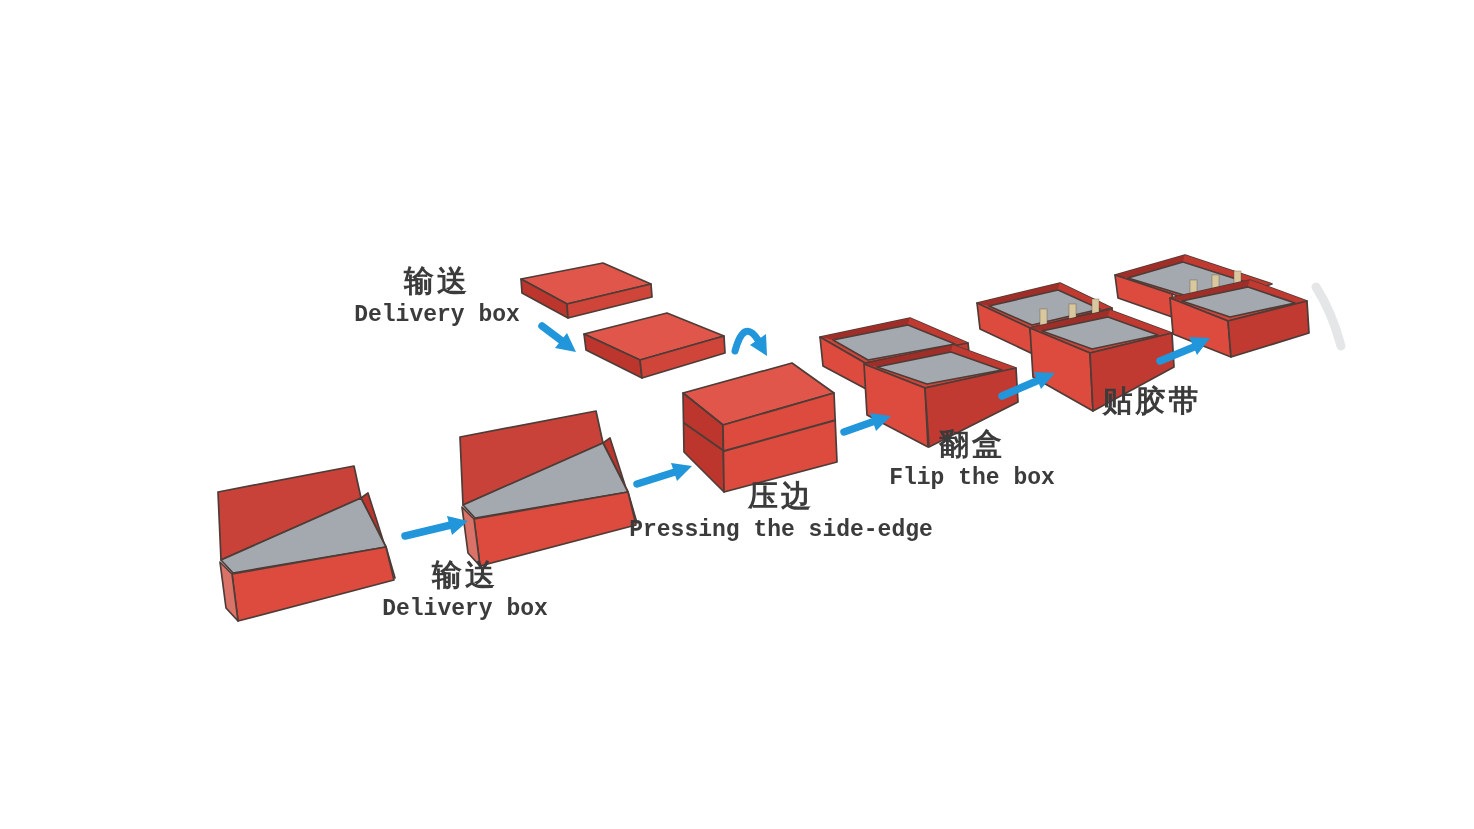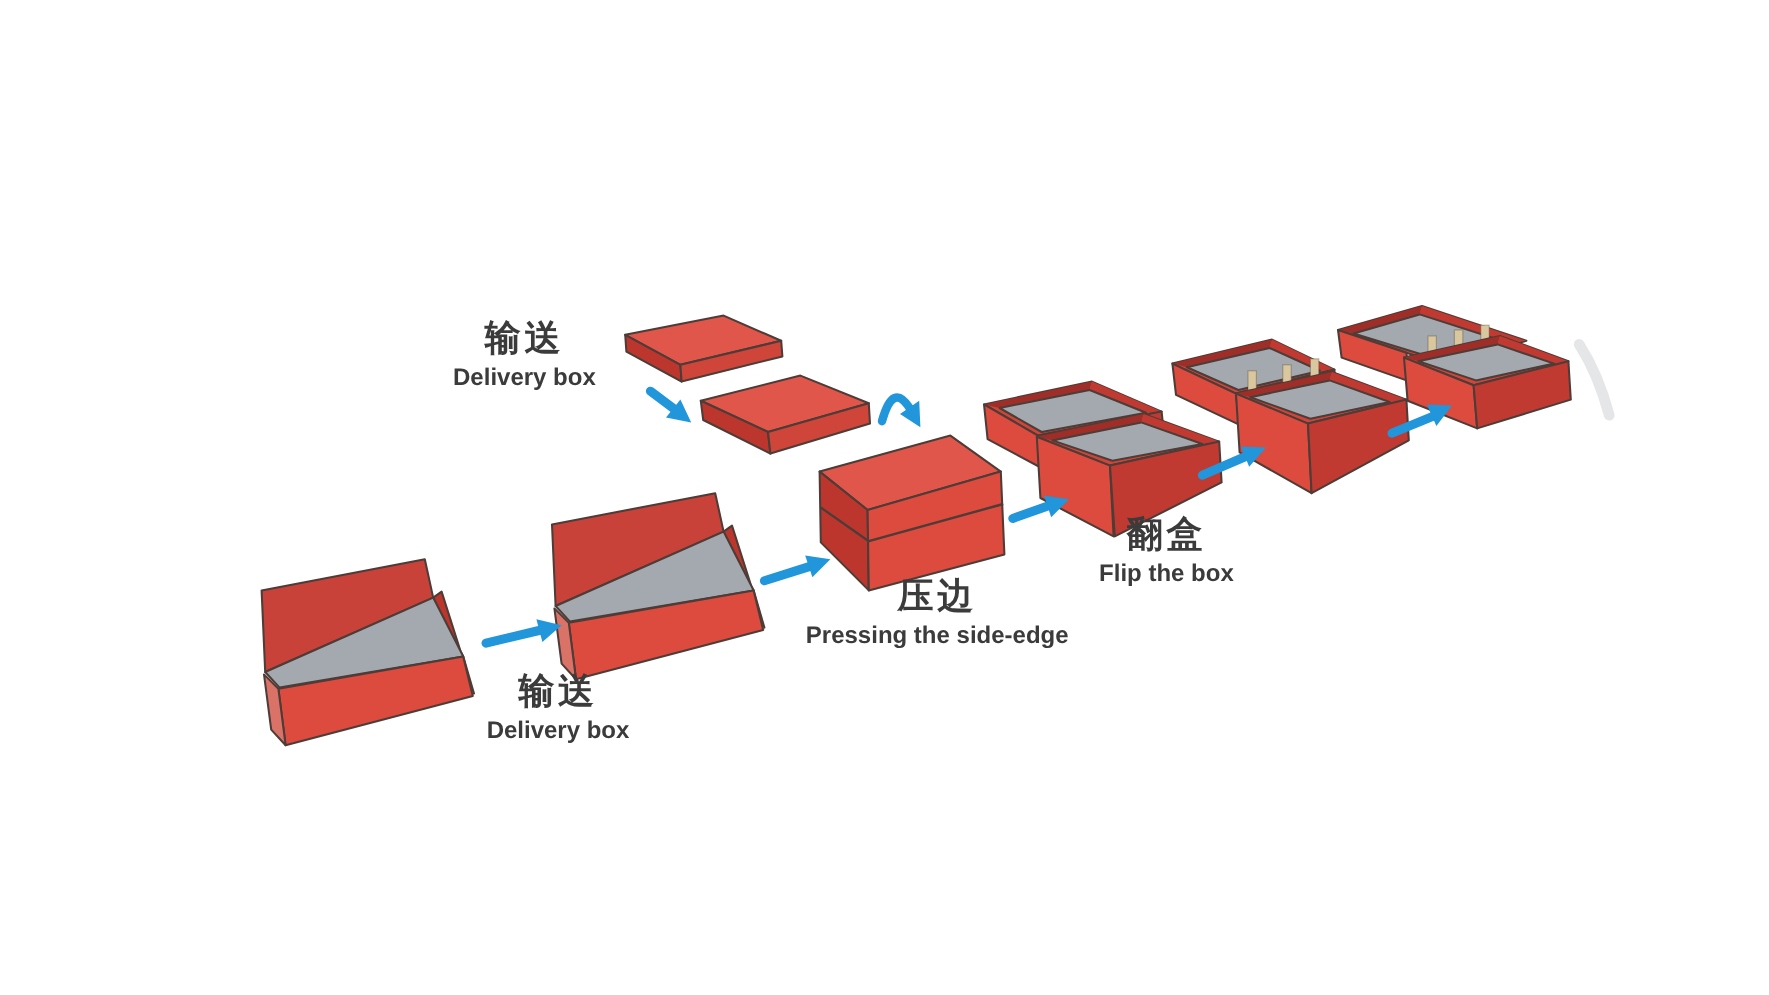--- a/index.html
+++ b/index.html
@@ -1,21 +1,21 @@
 <!DOCTYPE html>
 <html style="--background: #ffffff; --text: #3b3b3b; --outline: #4d3c37; --arrow: #2196da; --box-top: #e0564b; --box-front: #dd4a3e; --box-side: #bd362e; --box-flap: #c8423a; --box-rim: #d0453a; --box-inner-dark: #a02e28; --box-inner-mid: #c13a32; --box-interior: #a3a9ae; --corner-highlight: #db7268; --tape: #d9c7a0; --swoosh: #d2d6d8;"><head>
 <meta charset="utf-8">
 <style>
   html,body{margin:0;padding:0;background:#fff;}
   #canvas{
     position:relative;
     width:1474px;height:829px;
     background:var(--background,#fff);
     overflow:hidden;
-    font-family:Liberation Sans, sans-serif;
+    font-family:Liberation Mono, monospace;
   }
   #diagram{position:absolute;left:0;top:0;}
   
   .f-top{fill:var(--box-top);}
   .f-front{fill:var(--box-front);}
   .f-side{fill:var(--box-side);}
   .f-flap{fill:var(--box-flap);}
   .f-rim{fill:var(--box-rim);}
   .f-innerd{fill:var(--box-inner-dark);}
   .f-innerm{fill:var(--box-inner-mid);}
@@ -29,21 +29,21 @@
   .arrow-shaft{stroke:var(--arrow);stroke-width:7.5;stroke-linecap:round;}
   .arrow-head{fill:var(--arrow);stroke:none;}
   .arrow-curve{stroke:var(--arrow);stroke-width:7;fill:none;stroke-linecap:round;}
   .swoosh{stroke:var(--swoosh);stroke-width:9;fill:none;opacity:.6;stroke-linecap:round;}
   .stage-label{
     position:absolute;transform:translateX(-50%);
     text-align:center;color:var(--text,#3b3b3b);
     font-weight:600;white-space:nowrap;
   }
   .zh{font-size:30px;line-height:34px;letter-spacing:3px;}
-  .en{font-size:20px;line-height:31px;}
+  .en{font-size:23px;line-height:31px;}
 </style>
 </head>
 <body>
 
 <div id="canvas">
 
   <svg id="diagram" width="1474" height="829" viewBox="0 0 1474 829">
       <g>
         <path d="M1316,287 Q1332,312 1341,346" class="swoosh"></path>
       </g>
@@ -178,15 +178,16 @@
     <div class="zh">翻盒</div>
     <div class="en">Flip the box</div>
   </div>
 
   <div class="stage-label" style="left:781px;top:481px">
     <div class="zh">压边</div>
     <div class="en">Pressing the side-edge</div>
   </div>
 
   <div class="stage-label" style="left:1152px;top:386px">
+    <div class="zh">贴胶带</div>
   </div>
 
 </div>
 
 </body></html>

